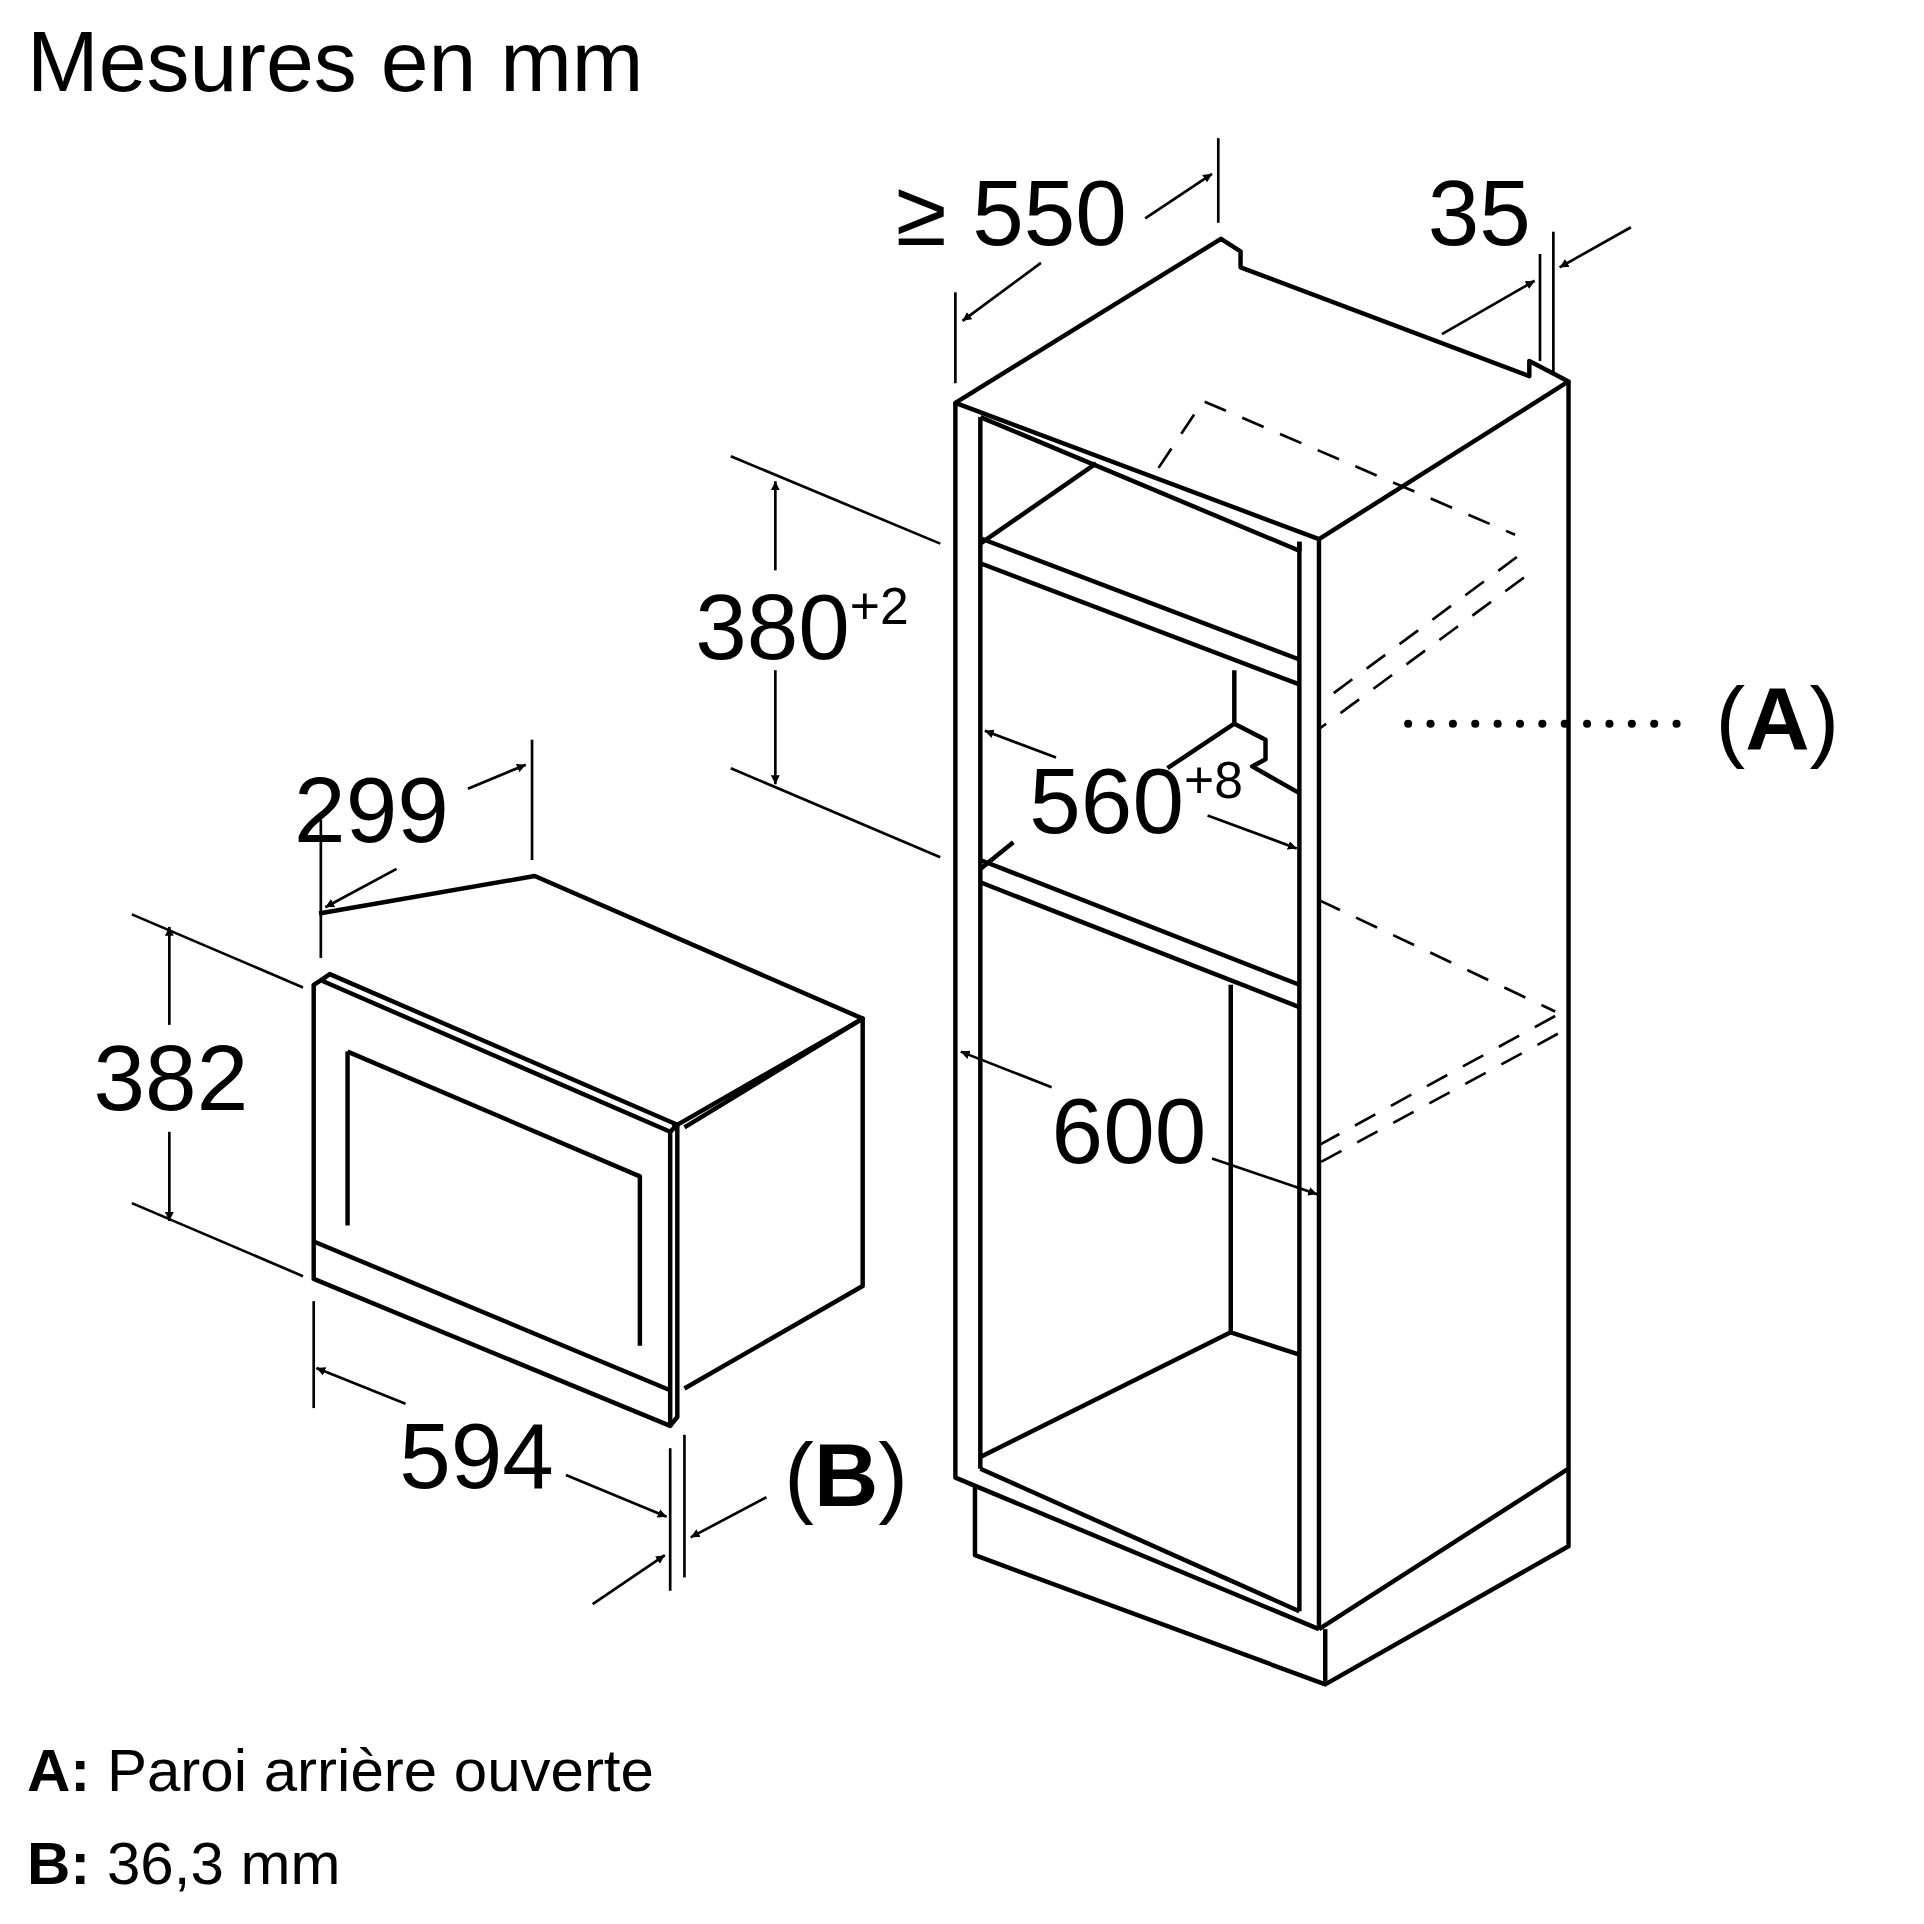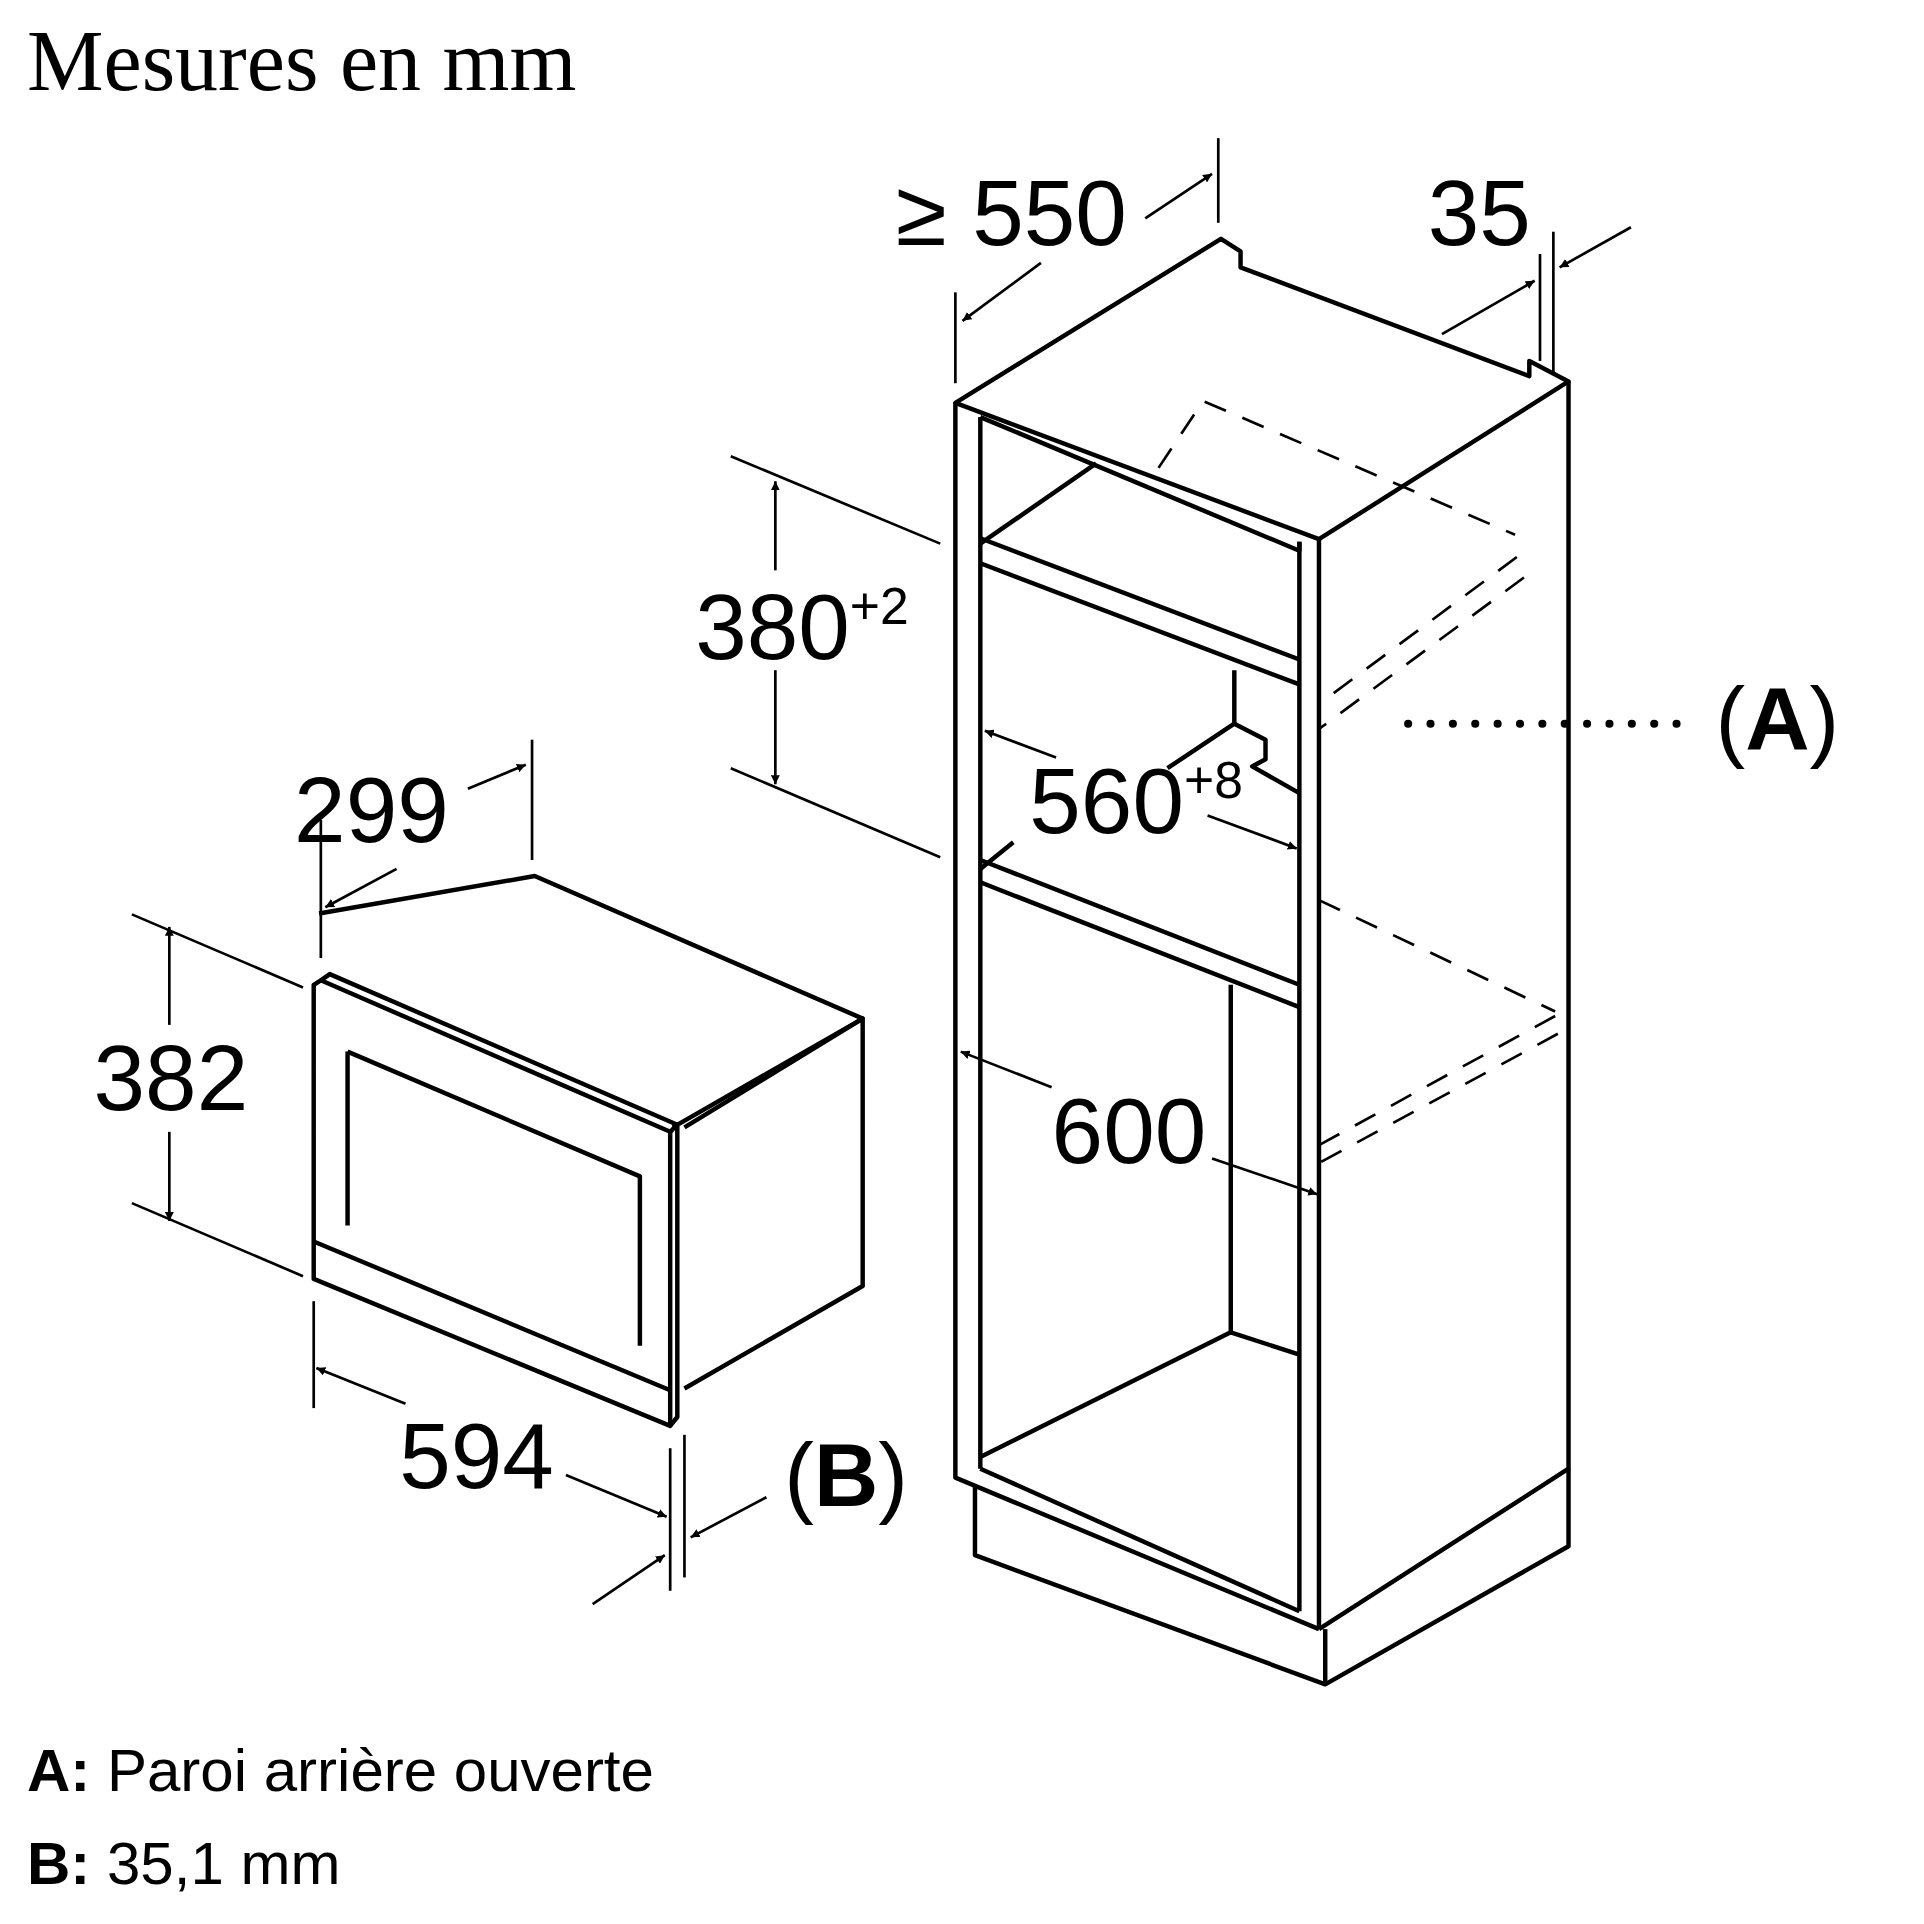--- a/index.html
+++ b/index.html
@@ -1,18 +1,18 @@
 <!DOCTYPE html>
 <html style="font-size:14.3px"><head>
   <meta charset="utf-8">
   <style>
     html, body { margin: 0; padding: 0; background: #ffffff; }
     body { width: 1925px; height: 1925px; position: relative; overflow: hidden;
            font-family: "Liberation Sans", sans-serif; color: #000; }
-    .title { position: absolute; left: 27px; top: 18px; font-size: 86px; line-height: 1; font-family: Liberation Serif, serif; }
+    .title { position: absolute; left: 27px; top: 18px; font-size: 86px; line-height: 1; }
     svg.drawing { position: absolute; left: 0; top: 0; width: 1925px; height: 1925px; }
     .lbl { font-family: "Liberation Sans", sans-serif; fill: #000; }
     .dim { font-size: 104px; }
     .sup { font-size: 58px; }
     .callout { font-size: 100px; font-weight: bold; }
     .paren { font-size: 100px; font-weight: normal; }
     .legend { position: absolute; left: 27px; top: 1724px; font-size: 60px; line-height: 93px; }
     .legend .key { font-weight: bold; }
     .legend-row { white-space: nowrap; }
   </style>
@@ -153,16 +153,16 @@
   <text class="lbl callout" x="880" y="1690"><tspan class="paren">(</tspan><tspan>B</tspan><tspan class="paren">)</tspan></text>
 </svg>
 
 <div class="legend">
   <div class="legend-row">
     <span class="key">A:</span>
     <span>Paroi arrière ouverte</span>
   </div>
   <div class="legend-row">
     <span class="key">B:</span>
-    <span>35,1 mm</span>
+    <span>36,3 mm</span>
   </div>
 </div>
 
 
 </body></html>

